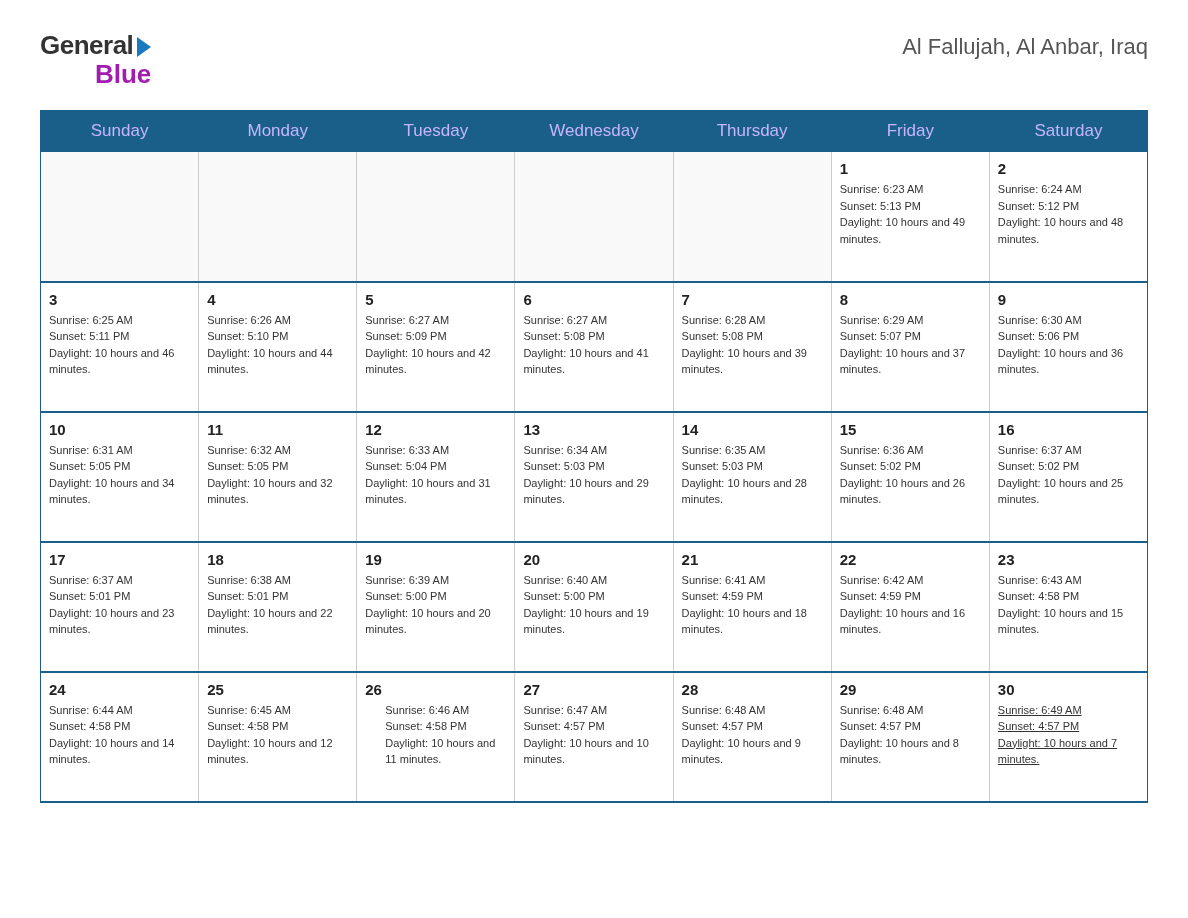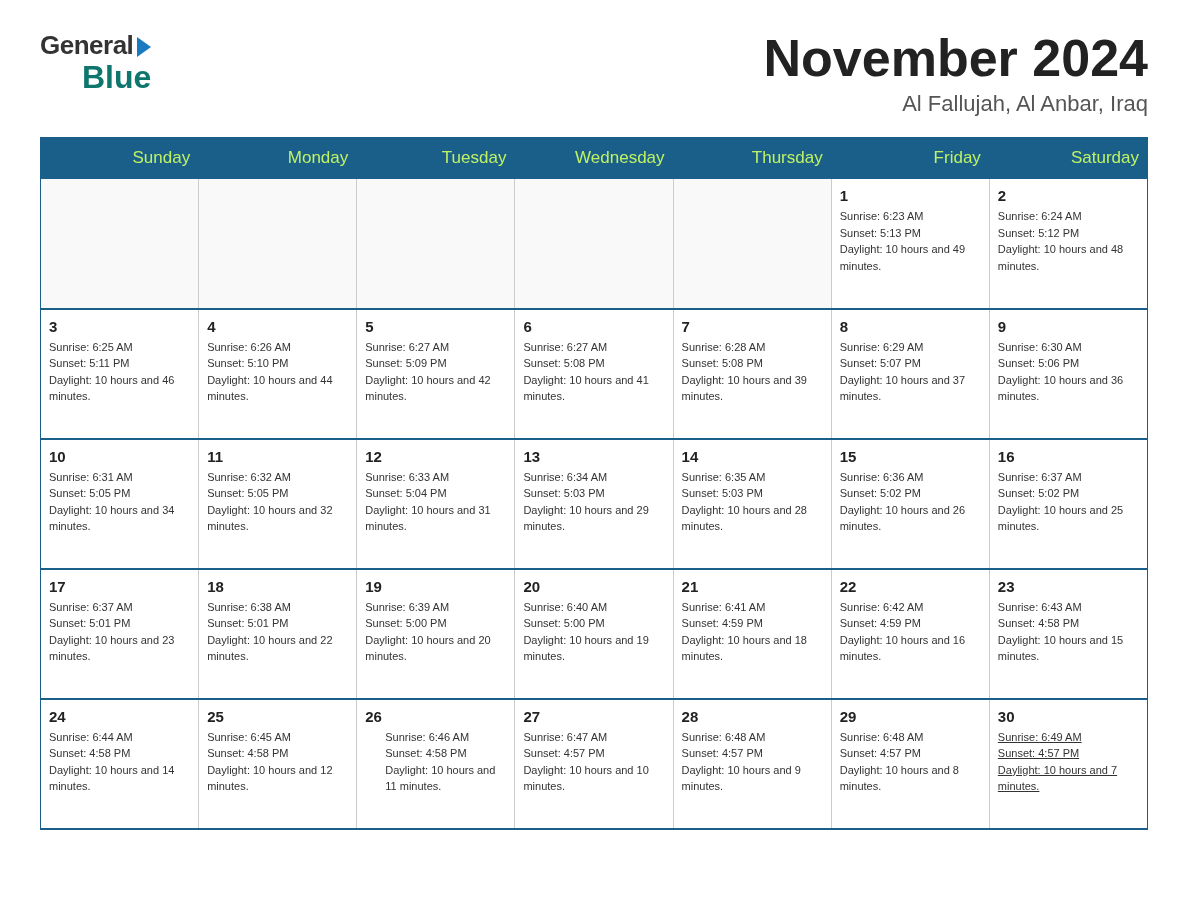--- a/index.html
+++ b/index.html
@@ -34,23 +34,23 @@
     .logo-arrow {
       width: 0;
       height: 0;
       border-left: 14px solid #1a7abf;
       border-top: 10px solid transparent;
       border-bottom: 10px solid transparent;
       margin-left: 4px;
       margin-top: 2px;
     }
     .logo-blue {
-      font-size: 32px;
+      font-size: 26px;
       font-weight: bold;
-      color: #0f766e;
+      color: #a21caf;
       margin-top: -2px;
       margin-left: 2px;
     }
     .title-block {
       text-align: right;
     }
     .month-title {
       font-size: 52px;
       font-weight: bold;
       color: #222;
@@ -63,25 +63,25 @@
     }
     .calendar-table {
       width: 100%;
       border-collapse: collapse;
       table-layout: fixed;
     }
     .calendar-table thead tr {
       background-color: #1a5f8a;
     }
     .calendar-table thead th {
-      color: #bef264;
+      color: #c4b5fd;
       font-size: 17px;
       font-weight: normal;
       padding: 10px 8px;
-      text-align: right;
+      text-align: center;
       border: 1px solid #1a5f8a;
     }
     .calendar-table tbody tr {
       border-bottom: 2px solid #1a5f8a;
     }
     .calendar-table tbody td {
       vertical-align: top;
       padding: 8px 8px 14px 8px;
       border-left: 1px solid #ccc;
       border-right: 1px solid #ccc;
@@ -120,21 +120,20 @@
 
 <div class="header">
   <div class="logo">
     <div class="logo-top">
       <span class="logo-general">General</span>
       <div class="logo-arrow"></div>
     </div>
     <span class="logo-blue">Blue</span>
   </div>
   <div class="title-block">
-    <div class="month-title">November 2024</div>
     <div class="location-title">Al Fallujah, Al Anbar, Iraq</div>
   </div>
 </div>
 
 <table class="calendar-table">
   <thead>
     <tr>
     <th>Sunday</th>
         <th>Monday</th>
         <th>Tuesday</th>

